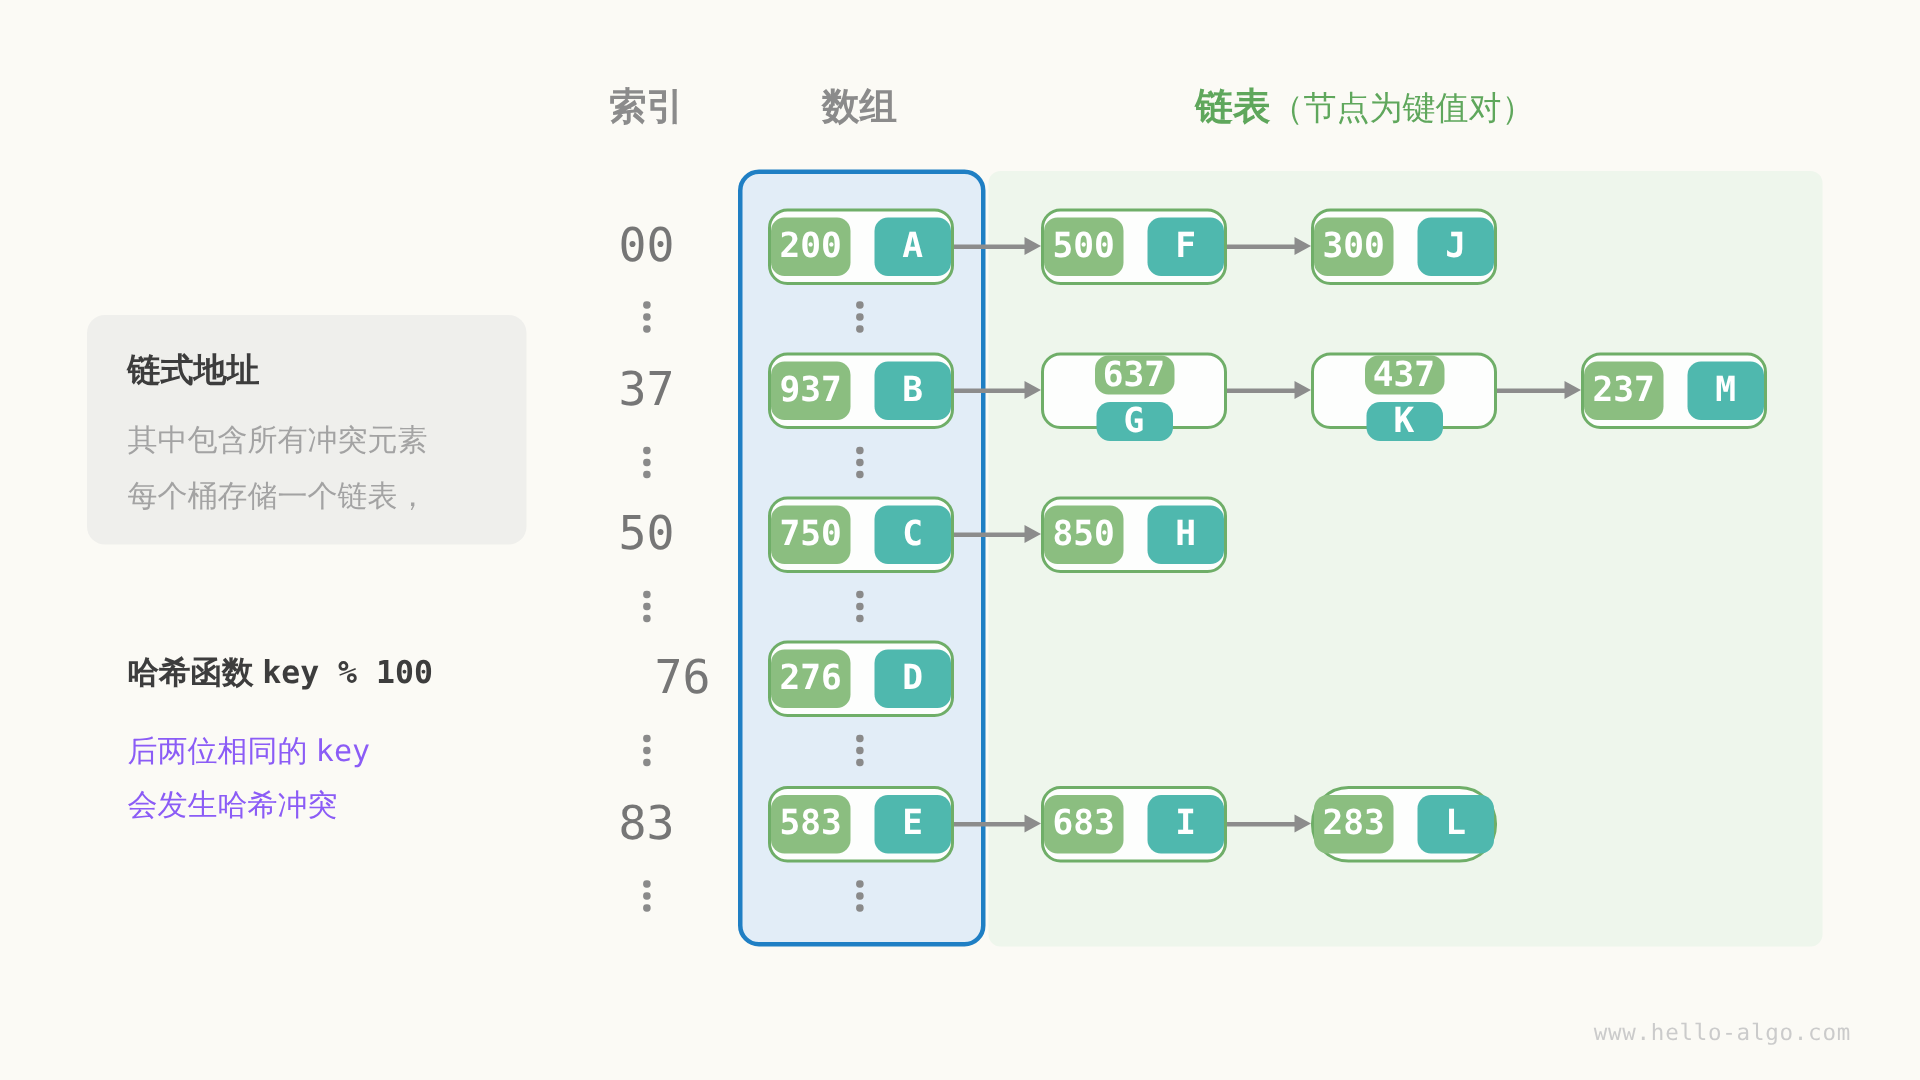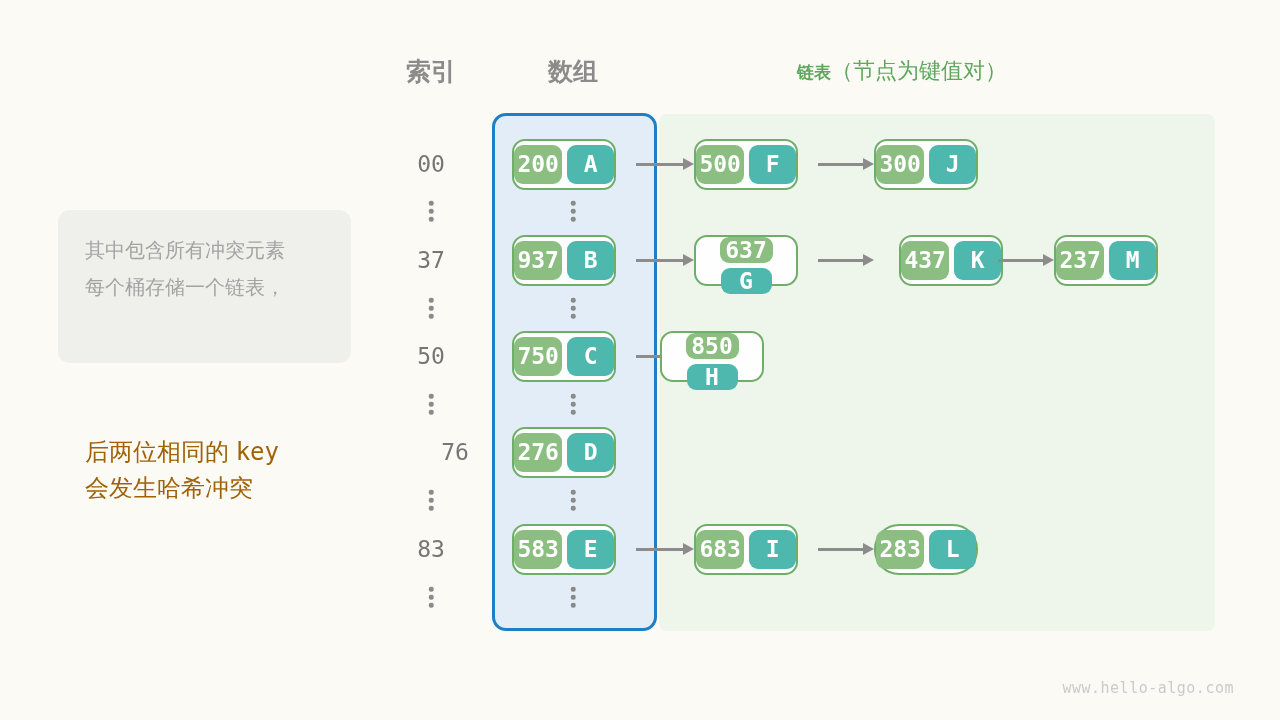--- a/index.html
+++ b/index.html
@@ -18,21 +18,21 @@
   
   .col-header{
     position:absolute;top:56px;height:30px;line-height:30px;
     font-size:25px;font-weight:bold;color:#8B8B8B;
     transform:translateX(-50%);white-space:nowrap;
   }
   .chain-header{
     position:absolute;top:56px;left:797px;height:30px;line-height:30px;
     white-space:nowrap;color:#5FA75C;
   }
-  .chain-header .hdr-strong{font-size:17px;font-weight:bold;}
+  .chain-header .hdr-strong{font-size:25px;font-weight:bold;}
   .chain-header .hdr-note{font-size:22px;font-weight:normal;}
 
   
   .info-card{
     position:absolute;left:58px;top:210px;width:293px;height:153px;
     background:#EFEFEC;border-radius:12px;box-sizing:border-box;
     padding:22px 24px 0 27px;
   }
   .info-card .card-title{
     font-size:22px;font-weight:bold;color:#3D3D3D;margin-bottom:14px;
@@ -41,53 +41,53 @@
     font-size:20px;color:#A3A3A3;line-height:37px;white-space:nowrap;
   }
 
   
   .hash-note{position:absolute;left:85px;top:434px;white-space:nowrap;}
   .hash-note .hash-title{
     font-size:21px;font-weight:bold;color:#3D3D3D;margin-bottom:20px;
   }
   .hash-note .hash-title .code{font-size:21px;}
   .hash-note .hash-line{
-    font-size:24px;color:#a16207;line-height:36px;
+    font-size:20px;color:#8b5cf6;line-height:36px;
   }
 
   
   .chain-panel{
     position:absolute;left:659px;top:114px;width:556px;height:517px;
     background:#EEF6EC;border-radius:8px;
   }
   .array-panel{
     position:absolute;left:492px;top:113px;width:165px;height:518px;
     background:#E2EDF7;border:3px solid #1F7FC4;border-radius:14px;
     box-sizing:border-box;
   }
 
   
   .node{
-    position:absolute;width:104px;height:51px;box-sizing:border-box;
+    position:absolute;width:124px;height:51px;box-sizing:border-box;
     background:#FDFEFD;border:2px solid #6FAE68;border-radius:13px;
     display:flex;align-items:center;justify-content:space-between;gap:5px;
   }
   .cell{
     width:53px;height:39px;border-radius:9px;
     display:flex;align-items:center;justify-content:center;
     color:#FFFFFF;font-size:23px;font-weight:bold;
     font-family:"DejaVu Sans Mono","Liberation Mono",monospace;
   }
   .cell.key{background:#8BBE80;}
   .cell.val{background:#4FB8AE;width:51px;}
 
   
   .idx-label{
     position:absolute;transform:translate(-50%,-50%);
-    font-size:23px;color:#767676;
+    font-size:31px;color:#767676;
     font-family:"DejaVu Sans Mono","Liberation Mono",monospace;
     white-space:nowrap;
   }
 
   
   .vdots{
     position:absolute;transform:translate(-50%,-50%);
     display:flex;flex-direction:column;align-items:center;gap:3.5px;
   }
   .vdots .dot{width:4.5px;height:4.5px;border-radius:50%;background:#8A8A8A;}
@@ -113,25 +113,30 @@
 
 <div id="canvas">
 
   <div class="col-header" style="left:431px">索引</div>
   <div class="col-header" style="left:573px">数组</div>
   <div class="chain-header">
     <span class="hdr-strong">链表</span><span class="hdr-note">（节点为键值对）</span>
   </div>
 
   <div class="info-card">
+    <div class="card-title">链式地址</div>
     <div class="card-line">其中包含所有冲突元素</div>
     <div class="card-line">每个桶存储一个链表，</div>
   </div>
 
   <div class="hash-note">
+    <div class="hash-title">
+      <span>哈希函数</span>
+      <span class="mono code">key % 100</span>
+    </div>
     <div class="hash-line">
       <span>后两位相同的</span>
       <span class="mono">key</span>
     </div>
     <div class="hash-line">会发生哈希冲突</div>
   </div>
 
   <div class="chain-panel"></div>
   <div class="array-panel"></div>
 
@@ -177,21 +182,21 @@
         <div class="head"></div>
       </div>
       <div class="node" style="left: 694px; top: 234.5px; flex-direction: column;">
         <div class="cell key">637</div>
         <div class="cell val">G</div>
       </div>
       <div class="arrow" style="left: 818px; top: 254px; width: 56px;">
         <div class="shaft"></div>
         <div class="head"></div>
       </div>
-      <div class="node" style="left: 899px; top: 234.5px;">
+      <div class="node" style="left: 874px; top: 234.5px; flex-direction: column;">
         <div class="cell key">437</div>
         <div class="cell val">K</div>
       </div>
       <div class="arrow" style="left: 998px; top: 254px; width: 56px;">
         <div class="shaft"></div>
         <div class="head"></div>
       </div>
       <div class="node" style="left: 1054px; top: 234.5px;">
         <div class="cell key">237</div>
         <div class="cell val">M</div>
@@ -208,21 +213,21 @@
       </div>
       <div class="idx-label" style="left: 431px; top: 356px;">50</div>
       <div class="node" style="left: 512px; top: 330.5px;">
         <div class="cell key">750</div>
         <div class="cell val">C</div>
       </div>
       <div class="arrow" style="left: 636px; top: 350px; width: 58px;">
         <div class="shaft"></div>
         <div class="head"></div>
       </div>
-      <div class="node" style="left: 660px; top: 330.5px; flex-direction: column;">
+      <div class="node" style="left: 694px; top: 330.5px;">
         <div class="cell key">850</div>
         <div class="cell val">H</div>
       </div>
       <div class="vdots" style="left: 431px; top: 404px;">
         <div class="dot"></div>
         <div class="dot"></div>
         <div class="dot"></div>
       </div>
       <div class="vdots" style="left: 573px; top: 404px;">
         <div class="dot"></div>

